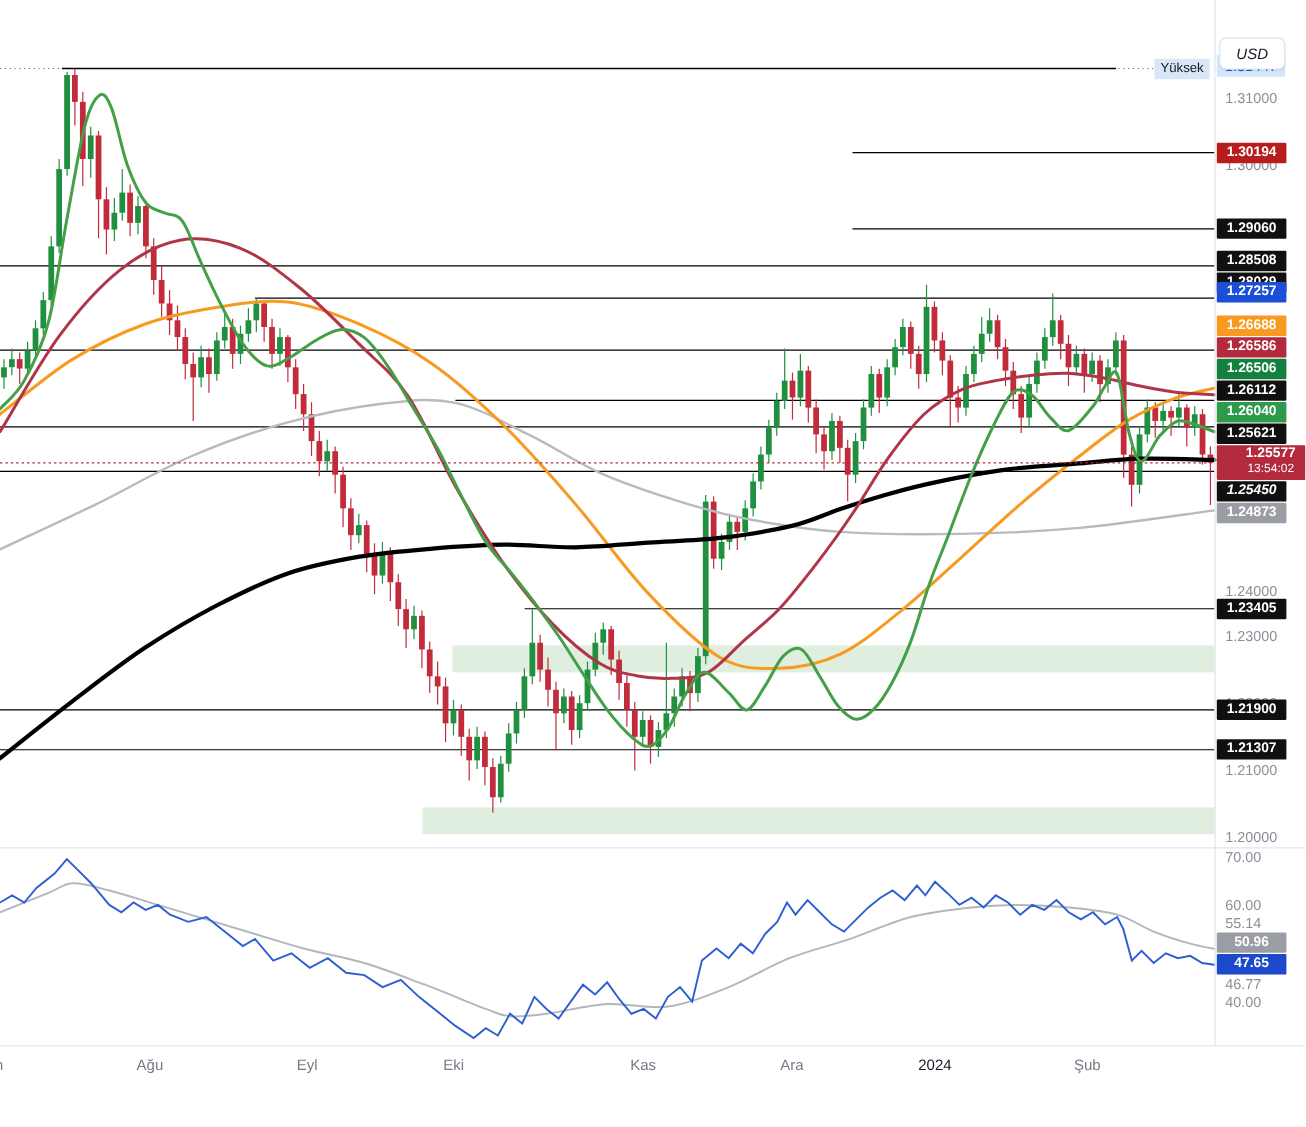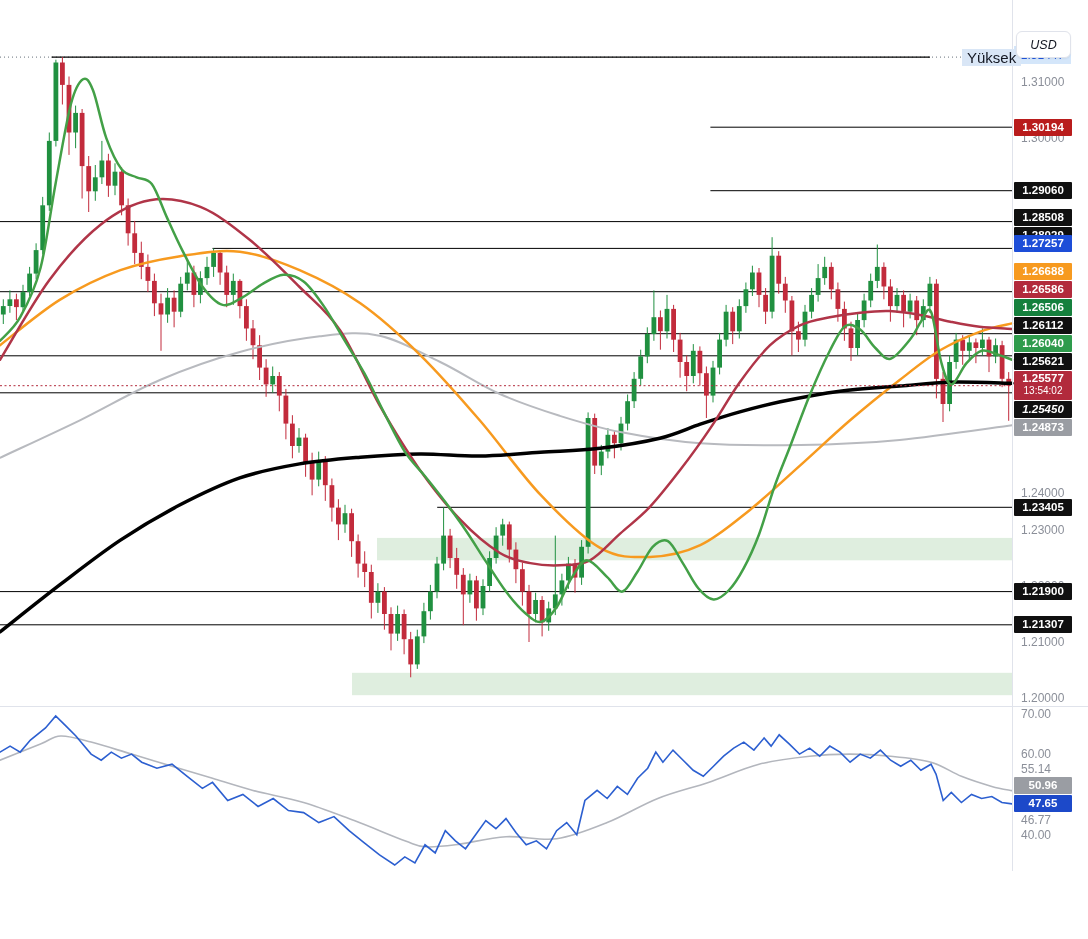--- a/index.html
+++ b/index.html
@@ -3,31 +3,31 @@
 <meta charset="utf-8">
 <style>
   html,body{margin:0;padding:0;background:#fff;}
   .app{position:relative;width:1088px;height:939px;background:#ffffff;overflow:hidden;
        font-family:"Liberation Sans",sans-serif;}
   #chart-root{position:absolute;left:0;top:0;width:1088px;height:939px;}
   #price-axis{position:absolute;left:1012px;top:0;width:76px;height:871px;}
   .tick{position:absolute;left:9px;height:14px;line-height:14px;font-size:12px;color:#8b8f99;white-space:nowrap;}
   .badge{position:absolute;left:2px;width:58px;height:17px;line-height:17px;text-align:center;
          font-size:11.5px;font-weight:bold;color:#fff;border-radius:1px;white-space:nowrap;}
-  .badge.current{height:29px;line-height:14px;}
+  .badge.current{height:29px;line-height:14px;padding-left:16px;}
   .badge .t2{font-size:10px;font-weight:normal;line-height:12px;}
   #time-axis{position:absolute;left:0;top:871px;width:1088px;height:68px;overflow:hidden;
              border-top:1px solid #e0e3eb;background:#fff;}
   .xlabel{position:absolute;top:9px;width:44px;text-align:center;font-size:12.5px;color:#787b86;white-space:nowrap;}
   .xlabel.year{color:#131722;}
   .usd-btn{position:absolute;top:31px;left:1016px;width:55px;height:27px;background:#fff;
            border:1px solid #e0e3eb;border-radius:6px;font-family:"Liberation Sans",sans-serif;
            font-size:12.5px;color:#131722;z-index:5;box-shadow:0 1px 2px rgba(0,0,0,0.06);cursor:pointer;font-style:italic;}
   .yuksek{position:absolute;top:49px;left:962px;height:17px;line-height:17px;padding:0 5px;
-          background:#d9e6f6;color:#131722;font-size:15px;z-index:3;}
+          background:#d9e6f6;color:#131722;font-size:11px;z-index:3;}
   .high-val{position:absolute;top:46px;left:1014px;width:57px;height:18px;line-height:18px;
             background:#d4e6fa;color:#2056e0;font-size:12px;text-align:center;z-index:2;}
 </style>
 </head>
 <body>
 
 <div class="app">
   <div id="chart-root"><svg width="1088" height="939" viewBox="0 0 1088 939" xmlns="http://www.w3.org/2000/svg">
         <g>
           <rect x="377.0" y="537.9" width="635.0" height="22.4" fill="#DFEEDF"></rect>
@@ -438,16 +438,26 @@
         <div>1.21900</div>
       </div>
       <div class="badge" style="top: 616.312px; background: rgb(16, 16, 16);">
         <div>1.21307</div>
       </div>
       <div class="tick" style="top: 762.409px;">55.14</div>
       <div class="badge" style="top: 777.409px; background: rgb(154, 157, 163);">50.96</div>
       <div class="badge" style="top: 795.409px; background: rgb(28, 73, 201);">47.65</div>
       <div class="tick" style="top: 813.409px;">46.77</div>
     </div>
+  <div id="time-axis">
+      <div class="xlabel" style="left: -31.108px;">Tem</div>
+      <div class="xlabel" style="left: 102.982px;">Ağu</div>
+      <div class="xlabel" style="left: 234.036px;">Eyl</div>
+      <div class="xlabel" style="left: 355.982px;">Eki</div>
+      <div class="xlabel" style="left: 513.955px;">Kas</div>
+      <div class="xlabel" style="left: 638.026px;">Ara</div>
+      <div class="xlabel year" style="left: 757.139px;">2024</div>
+      <div class="xlabel" style="left: 884.044px;">Şub</div>
+    </div>
   <div class="high-val">1.31447</div>
   <button class="usd-btn">USD</button>
   <div class="yuksek">Yüksek</div>
 </div>
 
 </body></html>

